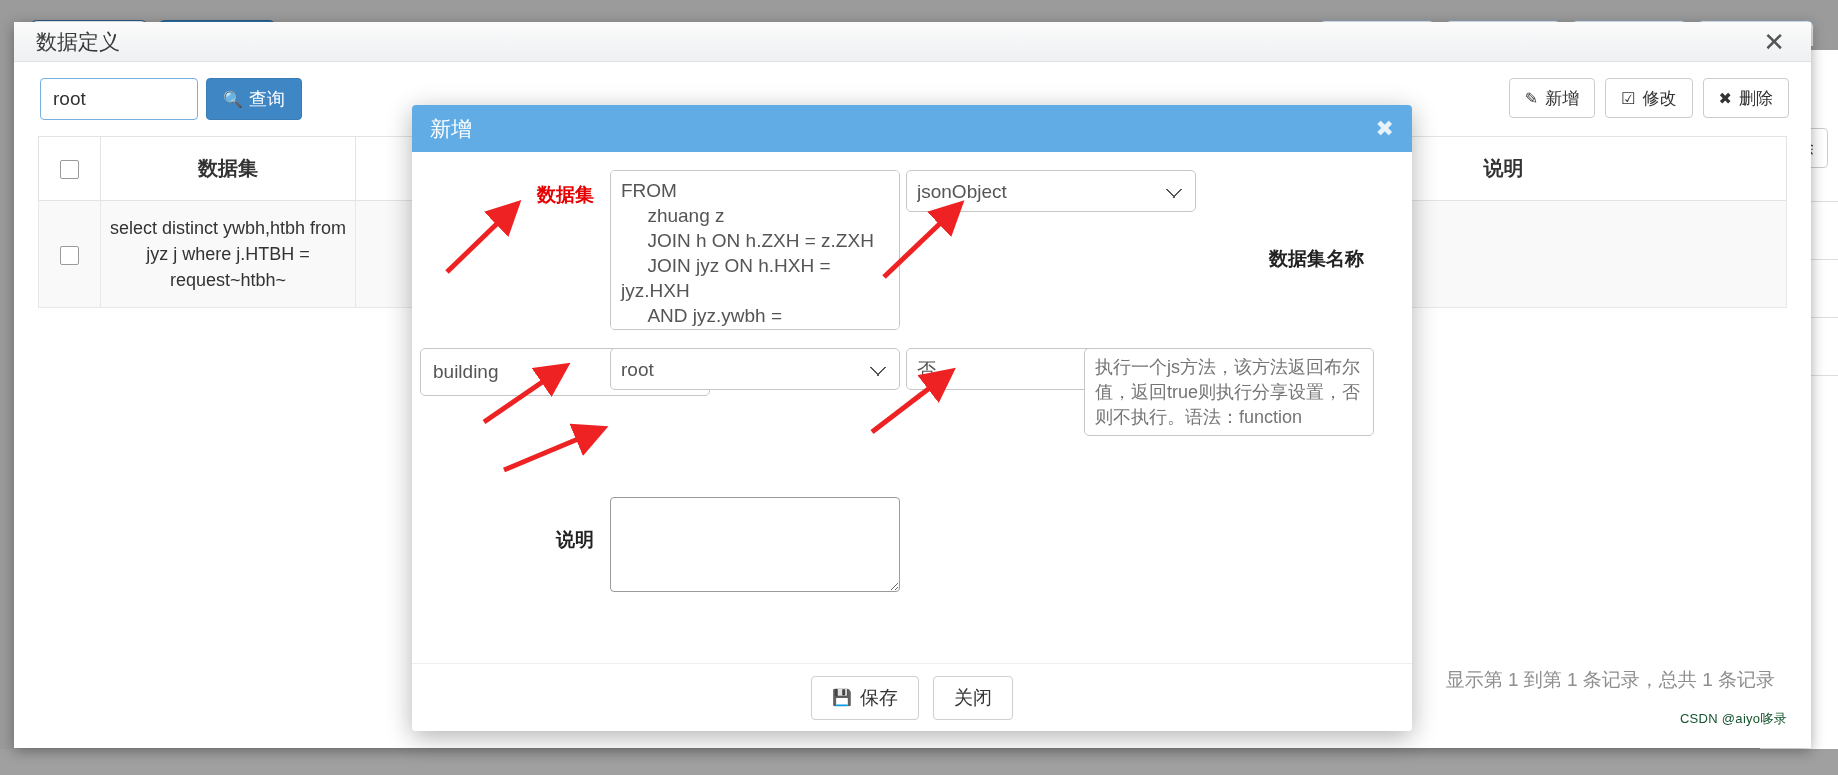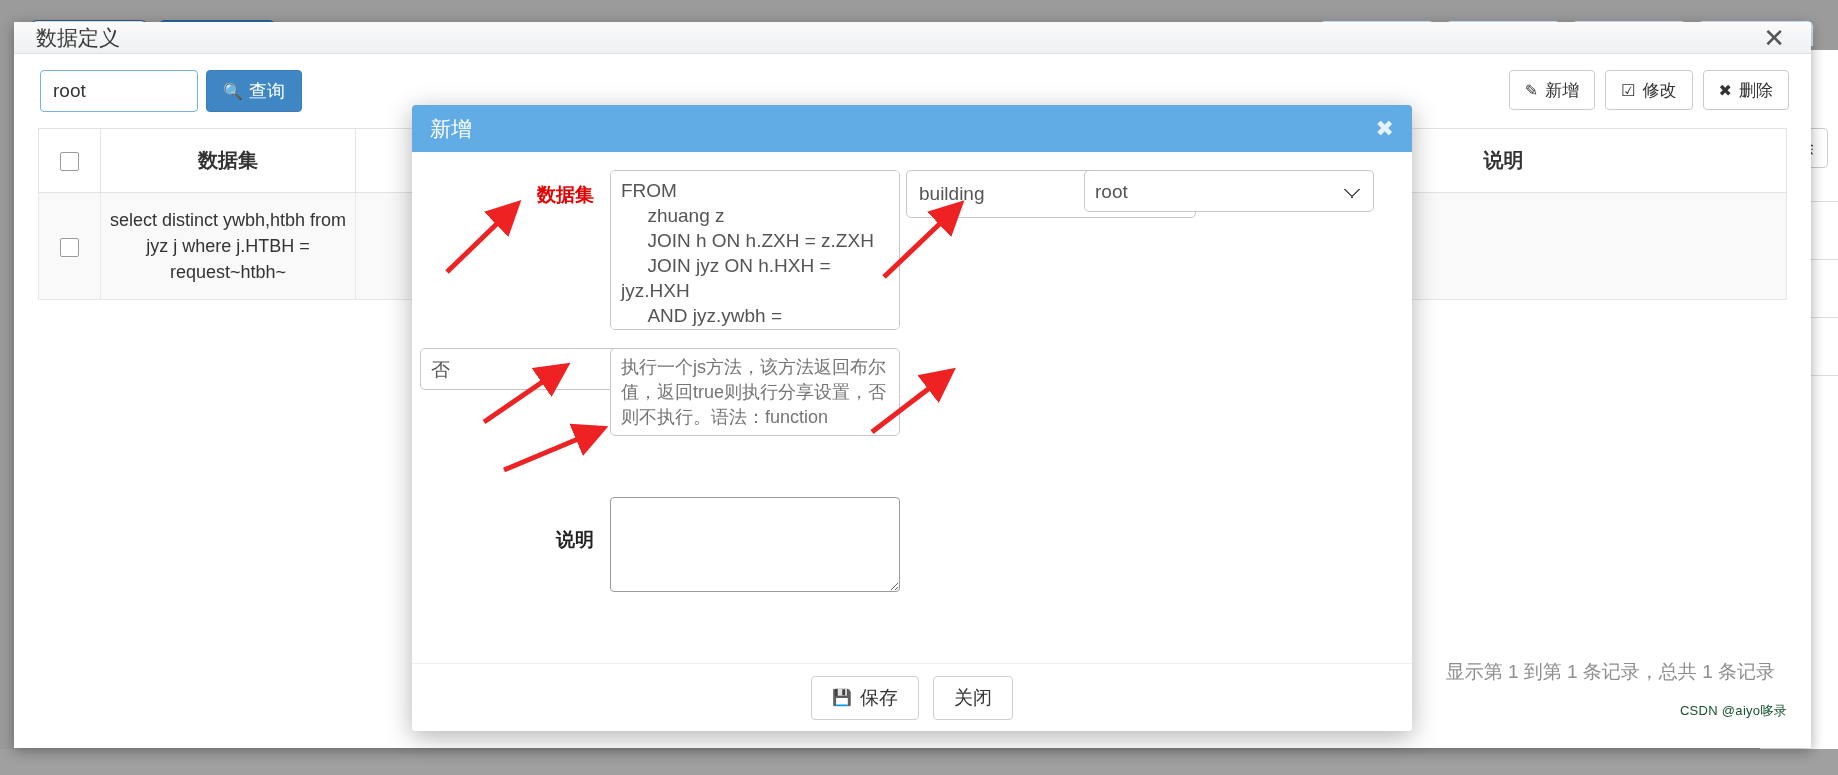--- a/index.html
+++ b/index.html
@@ -63,21 +63,21 @@
   
   #main-window {
     position: absolute;
     left: 14px; top: 22px;
     width: 1797px; height: 726px;
     background: #fff;
     box-shadow: 0 3px 14px rgba(0,0,0,0.35);
     border-radius: 3px 3px 0 0;
   }
   #main-header {
-    height: 32px;
+    height: 40px;
     background: linear-gradient(#fbfbfb, #eef0f2);
     border-bottom: 1px solid #dfe2e5;
     display: flex; align-items: center;
     padding: 0 22px;
     position: relative;
   }
   #main-title {
     font-size: 21px; color: #3a3a3a;
   }
   #main-close {
@@ -389,21 +389,27 @@
     <div class="form-grid">
 
       <div class="f-label red">数据集</div>
       <div class="f-field">
         <textarea class="ta-sql" style="">FROM
      zhuang z
      JOIN h ON h.ZXH = z.ZXH
      JOIN jyz ON h.HXH = jyz.HXH
      AND jyz.ywbh = parent~ywbh~</textarea>
       </div>
-
+      <div class="f-field">
+        <select class="sel">
+          <option>jsonObject</option>
+        </select>
+      </div>
+
+      <div class="f-label mid">数据集名称</div>
       <div class="f-field">
         <input class="inp" type="text" value="building" style="">
       </div>
       <div class="f-field">
         <select class="sel">
           <option>root</option>
         </select>
       </div>
 
       <div class="f-field">

